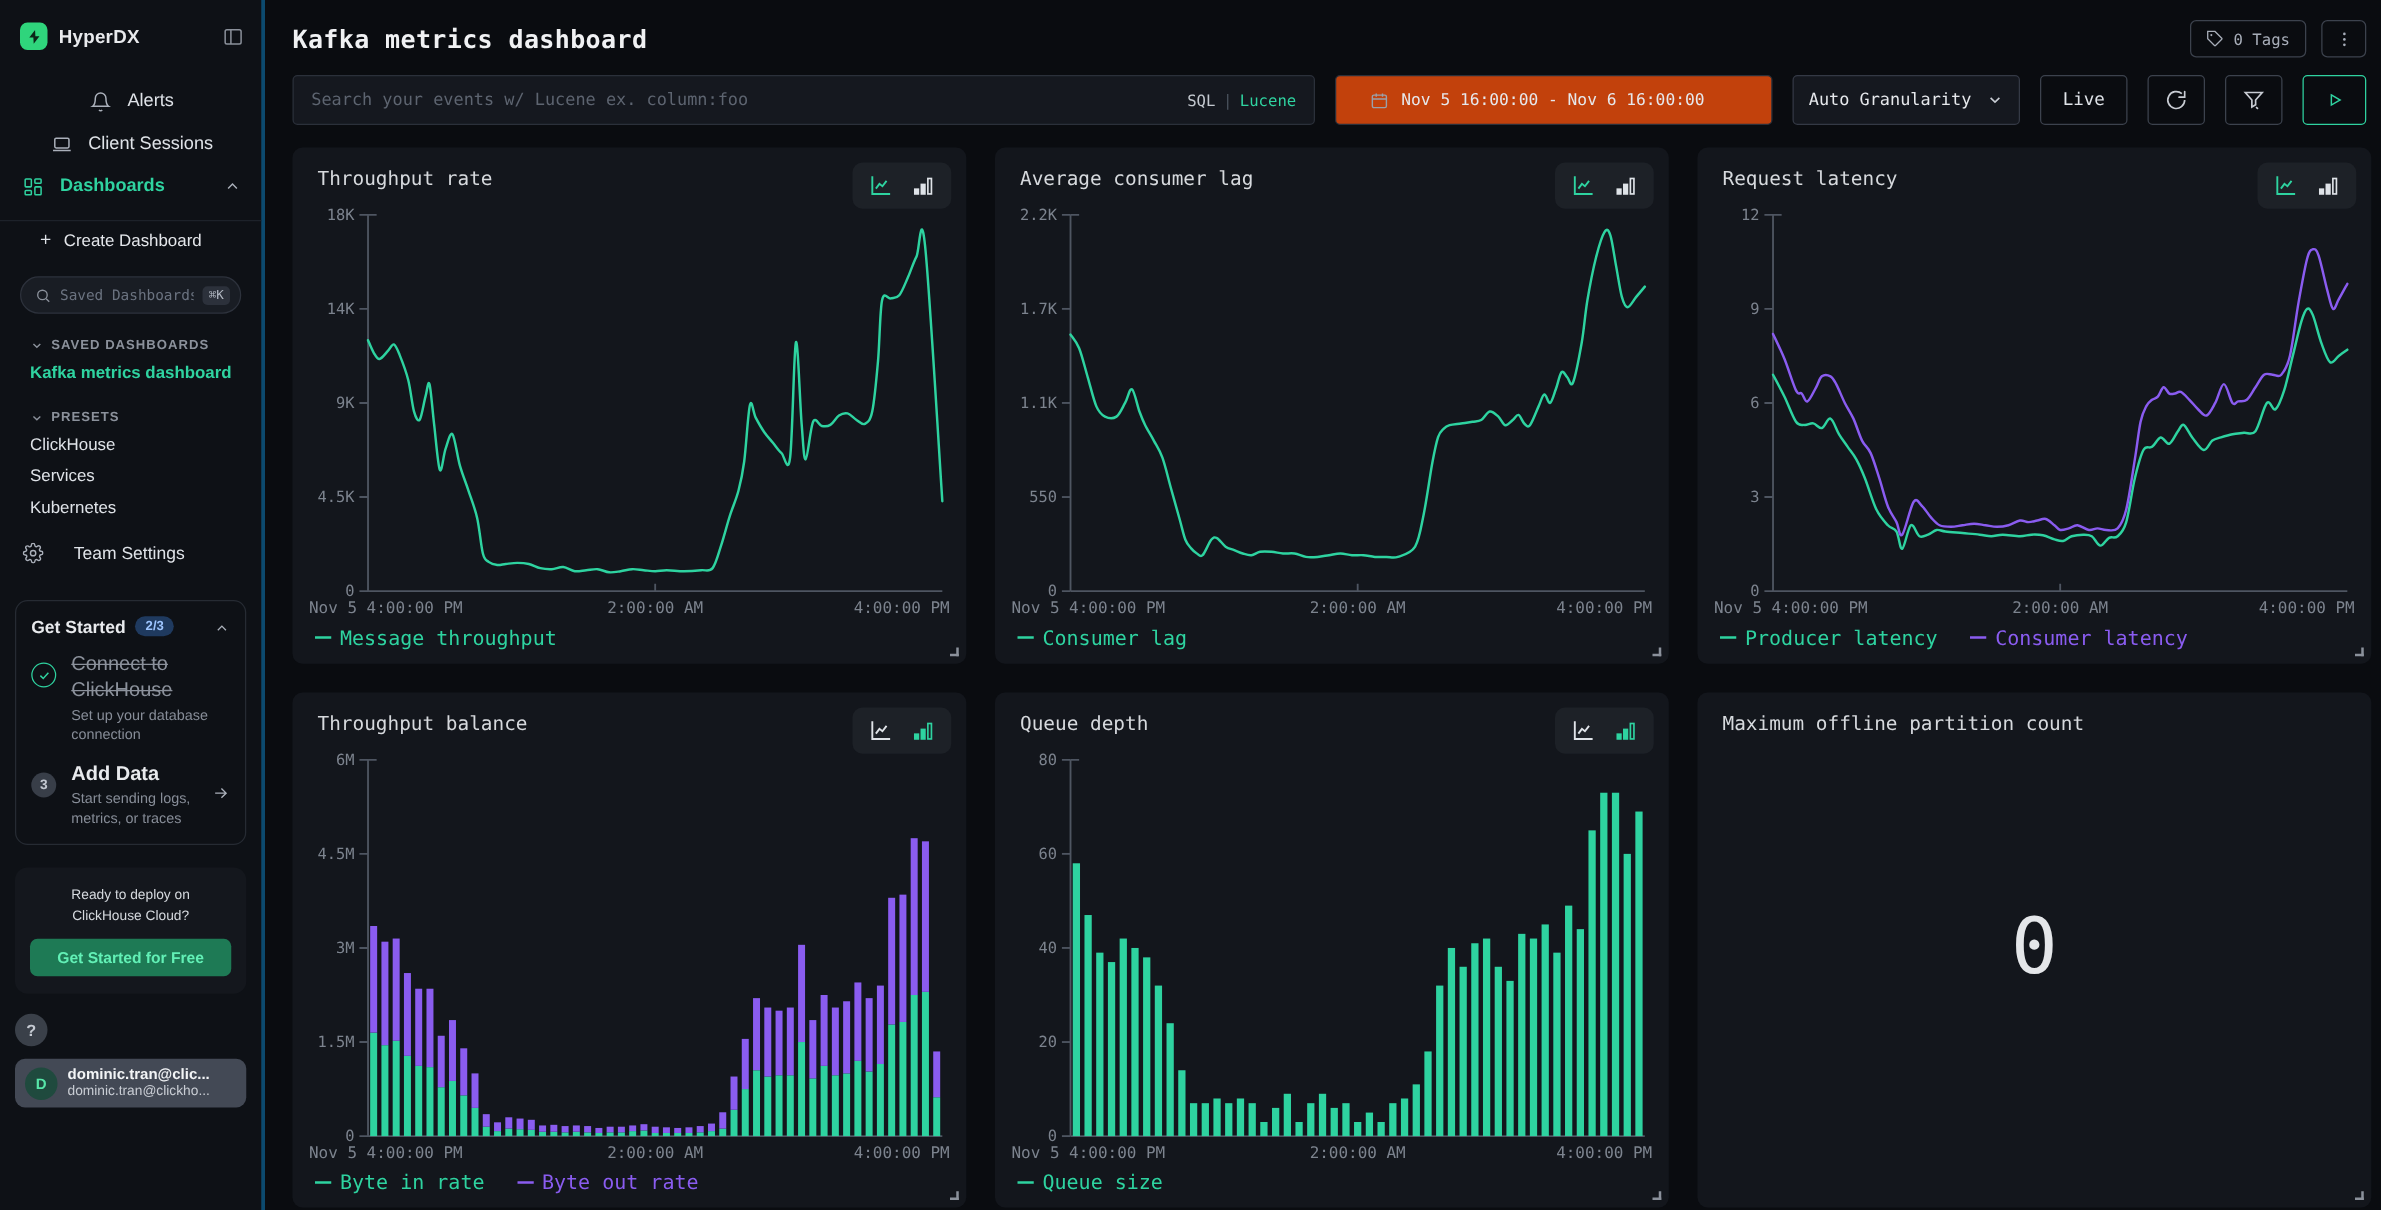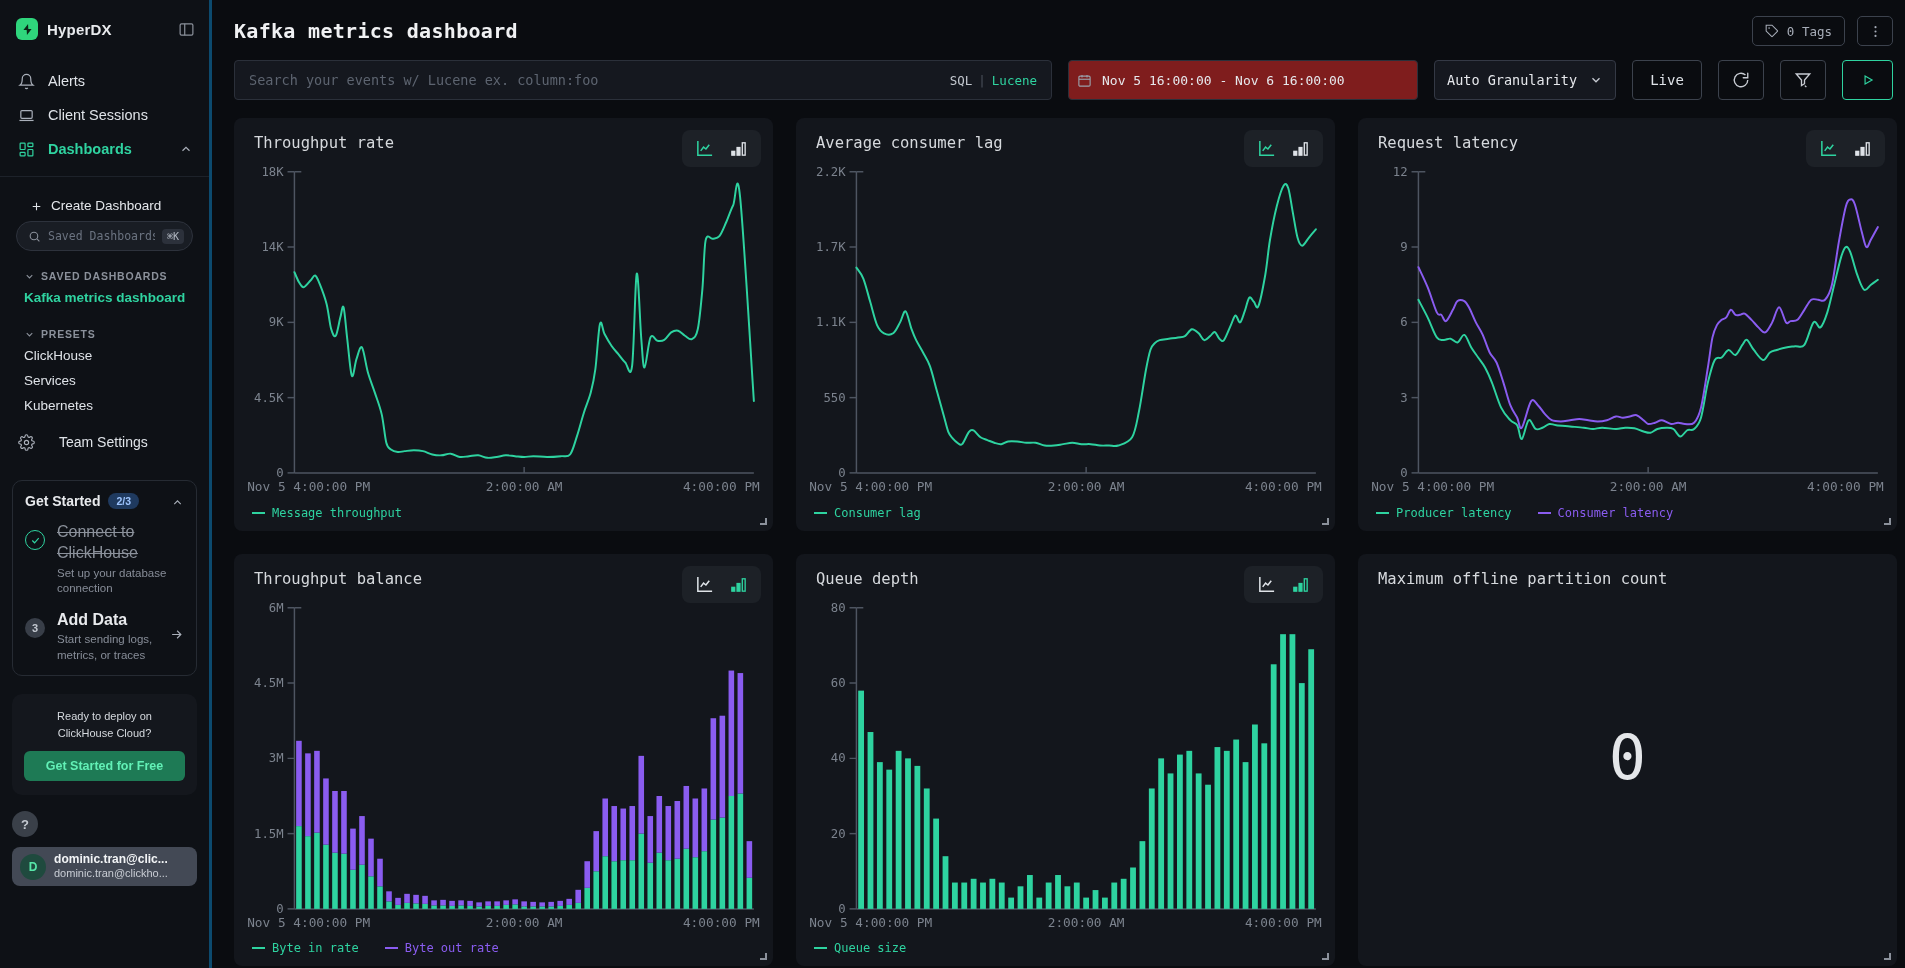--- a/index.html
+++ b/index.html
@@ -6,26 +6,26 @@
   html,body { width:1905px; height:968px; overflow:hidden; }
   body { background:#0a0c10; color:#e8eaed; font-family:"Liberation Sans",sans-serif; display:flex; }
 
   
   aside { width:212px; flex-shrink:0; background:#0e1116; border-right:3px solid #0c4a6e; display:flex; flex-direction:column; padding:14px 0 10px; position:relative; }
   .logo-row { display:flex; align-items:center; gap:9px; padding:0 14px 0 16px; height:30px; }
   .logo-sq { width:22px; height:22px; border-radius:6px; background:#2fd57c; display:flex; align-items:center; justify-content:center; flex-shrink:0; }
   .brand { font-weight:700; font-size:15px; letter-spacing:.2px; }
   .logo-row .spacer { flex:1; }
   .nav { margin-top:20px; }
-  .nav-item { display:flex; align-items:center; gap:13px; height:34px; padding:0 16px 0 18px; font-size:14.5px; color:#dfe3e8; cursor:pointer; }
+  .nav-item { display:flex; align-items:center; gap:13px; height:34px; padding:0 16px 0 18px; font-size:14.5px; color:#dfe3e8; cursor:pointer;justify-content:center; }
   .nav-item svg { color:#aab0ba; }
   .nav-item.active, .nav-item.active svg { color:#2fd3a0; font-weight:700; }
   .nav-item .grow { flex:1; }
   .divider { border-top:1px solid #1d222a; margin:10px 0 8px; }
-  .create-row { display:flex; align-items:flex-end; gap:8px; height:28px; padding:0 16px 0 30px; font-size:13.5px; color:#e4e7eb; cursor:pointer; }
+  .create-row { display:flex; align-items:flex-start; gap:8px; height:28px; padding:0 16px 0 30px; font-size:13.5px; color:#e4e7eb; cursor:pointer; }
   .pill-search { margin:8px 16px 0; height:30px; border-radius:999px; background:#191d24; border:1px solid #2d323c; display:flex; align-items:center; gap:7px; padding:0 8px 0 11px; }
   .pill-search input { flex:1; min-width:0; background:transparent; border:none; outline:none; color:#c6cbd2; font-family:"DejaVu Sans Mono",monospace; font-size:11.5px; }
   .pill-search input::placeholder { color:#6b7380; }
   .kbd { background:#2c313b; border-radius:4px; font-size:10px; color:#b2b8c2; padding:2px 5px; font-family:"DejaVu Sans Mono",monospace; }
   .sect { display:flex; align-items:center; gap:6px; padding:0 16px 0 24px; margin-top:16px; font-size:10.5px; letter-spacing:.8px; color:#8b919b; font-weight:700; height:18px; cursor:pointer; }
   .saved-link { padding:5px 16px 4px 24px; font-size:13.5px; font-weight:700; color:#2fd3a0; cursor:pointer; }
   .preset-item { padding:5px 16px 5px 24px; font-size:13.5px; color:#dfe3e8; cursor:pointer; }
   .team-row { display:flex; align-items:center; gap:24px; height:32px; padding:0 16px 0 18px; margin-top:8px; font-size:14px; color:#dfe3e8; cursor:pointer; }
   .team-row svg { color:#aab0ba; }
 
@@ -64,35 +64,35 @@
   .kebab-btn { width:36px; height:30px; margin-left:12px; border:1px solid #3c424d; border-radius:5px; background:transparent; display:flex; align-items:center; justify-content:center; cursor:pointer; color:#a7adb8; }
 
   .filter-row { display:flex; gap:16px; margin-top:12px; padding-right:12px; height:40px; }
   .search-box { flex:1; background:#15181f; border:1px solid #2b303a; border-radius:4px; display:flex; align-items:center; padding:0 14px; gap:10px; min-width:0; }
   .search-box input { flex:1; min-width:0; background:transparent; border:none; outline:none; color:#e8eaed; font-family:"DejaVu Sans Mono",monospace; font-size:13.5px; }
   .search-box input::placeholder { color:#5d6470; }
   .lang { font-family:"DejaVu Sans Mono",monospace; font-size:12.5px; white-space:nowrap; }
   .lang .sql { color:#c3c8cf; cursor:pointer; }
   .lang .sep { color:#4a515c; margin:0 6px; }
   .lang .lucene { color:#2fd3a0; cursor:pointer; }
-  .date-box { width:350px; background:#7f1d1d; border:1px solid #2b303a; border-radius:4px; display:flex; align-items:center; gap:10px; padding:0 8px; font-family:"DejaVu Sans Mono",monospace; font-size:13px; color:#e6e8ec; cursor:pointer; }
+  .date-box { width:350px; background:#c2410c; border:1px solid #2b303a; border-radius:4px; display:flex; align-items:center; gap:10px; padding:0 27px; font-family:"DejaVu Sans Mono",monospace; font-size:13px; color:#e6e8ec; cursor:pointer; }
   .gran-box { width:182px; background:#15181f; border:1px solid #343945; border-radius:4px; display:flex; align-items:center; justify-content:space-between; padding:0 12px; font-family:"DejaVu Sans Mono",monospace; font-size:13.5px; color:#e6e8ec; cursor:pointer; }
   .btn { height:40px; border:1px solid #3c424d; border-radius:4px; background:transparent; color:#dfe3e8; font-family:"DejaVu Sans Mono",monospace; font-size:14px; display:flex; align-items:center; justify-content:center; cursor:pointer; }
   .btn-live { width:70px; }
   .btn-icon { width:46px; color:#c8ccd3; }
   .btn-play { width:51px; border-color:#2fd3a0; color:#2fd3a0; }
 
   .grid { display:grid; grid-template-columns:repeat(3,1fr); grid-template-rows:1fr 1fr; gap:23px; margin-top:18px; height:848px; padding:0 8px 0 0; }
   .panel { background:#13161c; border-radius:8px; position:relative; overflow:hidden; }
   .panel-title { position:absolute; top:16px; left:20px; font-family:"DejaVu Sans Mono",monospace; font-size:15.5px; color:#d6d9dd; }
   .toggle { position:absolute; top:12px; right:12px; background:#1d2127; border-radius:8px; padding:9px 13px; display:flex; gap:15px; align-items:center; z-index:3; }
   .toggle .t-ic { display:flex; cursor:pointer; }
   .chart-area { position:absolute; left:8px; right:10px; top:44px; bottom:34px; }
   .chart-area svg { width:100%; height:100%; display:block; }
-  .legend { position:absolute; left:18px; bottom:11px; display:flex; gap:26px; font-family:"DejaVu Sans Mono",monospace; font-size:12px; z-index:2; }
+  .legend { position:absolute; left:18px; bottom:11px; display:flex; gap:26px; font-family:"DejaVu Sans Mono",monospace; font-size:16px; z-index:2; }
   .legend .li { display:flex; align-items:center; gap:7px; }
   .legend .dash { width:13px; height:2px; display:inline-block; }
   .corner { position:absolute; right:6px; bottom:6px; width:7px; height:7px; border-right:2px solid #8b919b; border-bottom:2px solid #8b919b; cursor:nwse-resize; }
   .bignum { position:absolute; left:50%; top:50%; transform:translate(-50%,-54%); font-family:"DejaVu Sans Mono",monospace; font-size:62px; color:#e4e6e9; }
 </style>
 </head>
 <body>
 
 <aside>
   <div class="logo-row">

